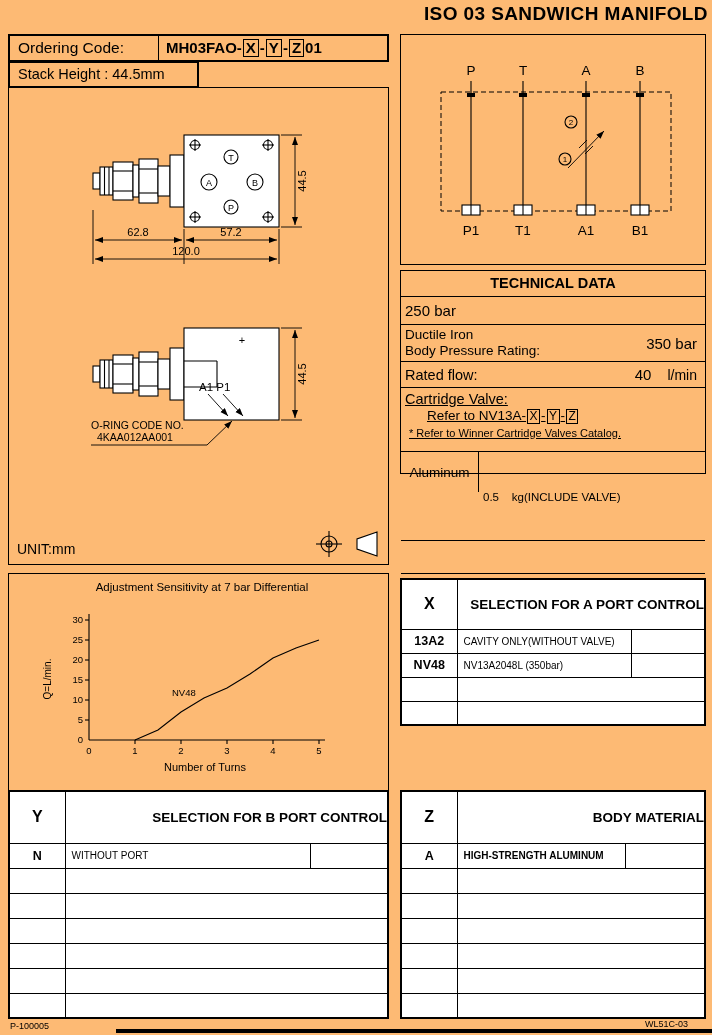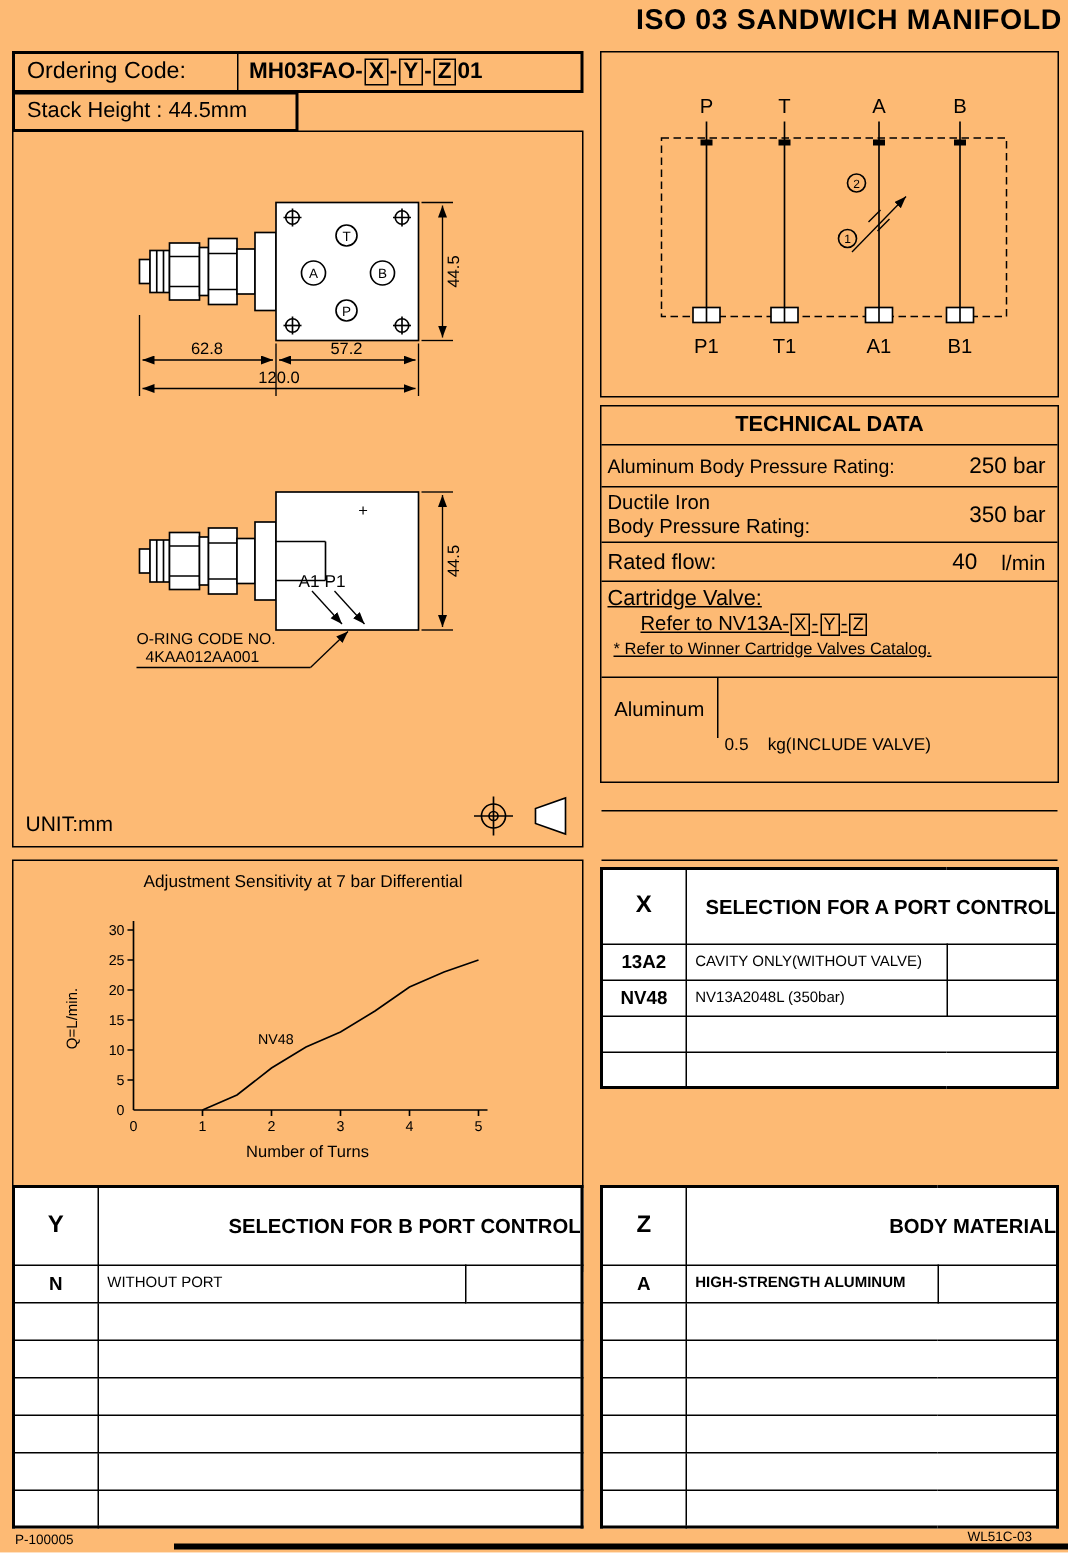--- a/index.html
+++ b/index.html
@@ -12,21 +12,21 @@
   .ordering-box{position:absolute;left:8px;top:34px;width:381px;height:28px;border:2px solid #000;display:flex;align-items:center;}
   .ord-label{padding-left:8px;font-size:15.5px;width:148px;}
   .ord-sep{width:0;height:100%;border-left:1.5px solid #000;}
   .ord-code{font-weight:bold;font-size:15px;padding-left:7px;white-space:nowrap;}
   .boxed{display:inline-block;border:1.5px solid #000;padding:0 2px;margin:0 1px;line-height:1.05;}
 
   .stack-box{position:absolute;left:8px;top:61px;width:191px;height:27px;border:2px solid #000;font-size:14.5px;line-height:23px;padding-left:8px;}
 
   .draw-box{position:absolute;left:8px;top:87px;width:381px;height:478px;border:1.5px solid #000;}
   .schem-box{position:absolute;left:400px;top:34px;width:306px;height:231px;border:1.5px solid #000;}
-  .tech-box{position:absolute;left:400px;top:270px;width:306px;height:252px;border:1.5px solid #000;}
+  .tech-box{position:absolute;left:400px;top:270px;width:306px;height:204px;border:1.5px solid #000;}
   .chart-box{position:absolute;left:8px;top:573px;width:381px;height:275px;border:1.5px solid #000;}
 
   svg{display:block;}
   svg text{font-family:"Liberation Sans",sans-serif;fill:#000;}
   .ln{stroke:#000;fill:#fff;stroke-width:1.1;}
   .lnn{stroke:#000;fill:none;stroke-width:1.1;}
   .dim{stroke:#000;stroke-width:.9;fill:none;}
   .dsh{stroke:#000;stroke-width:1;fill:none;stroke-dasharray:5 3;}
 
   
@@ -243,21 +243,20 @@
       <text x="70" y="200" font-size="13.5" text-anchor="middle">P1</text>
       <text x="122" y="200" font-size="13.5" text-anchor="middle">T1</text>
       <text x="185" y="200" font-size="13.5" text-anchor="middle">A1</text>
       <text x="239" y="200" font-size="13.5" text-anchor="middle">B1</text>
     </svg>
   </div>
 
   <div class="tech-box">
     <div class="td-title">TECHNICAL DATA</div>
     <div class="td-row r1">
-      <span class="lbl">Aluminum Body Pressure Rating:</span>
       <span class="val">250 bar</span>
     </div>
     <div class="td-row r2">
       <span class="lbl"><span>Ductile Iron</span><br><span>Body Pressure Rating:</span></span>
       <span class="val">350 bar</span>
     </div>
     <div class="td-row r3">
       <span class="lbl">Rated flow:</span>
       <span class="num">40</span>
       <span class="unit">l/min</span>

